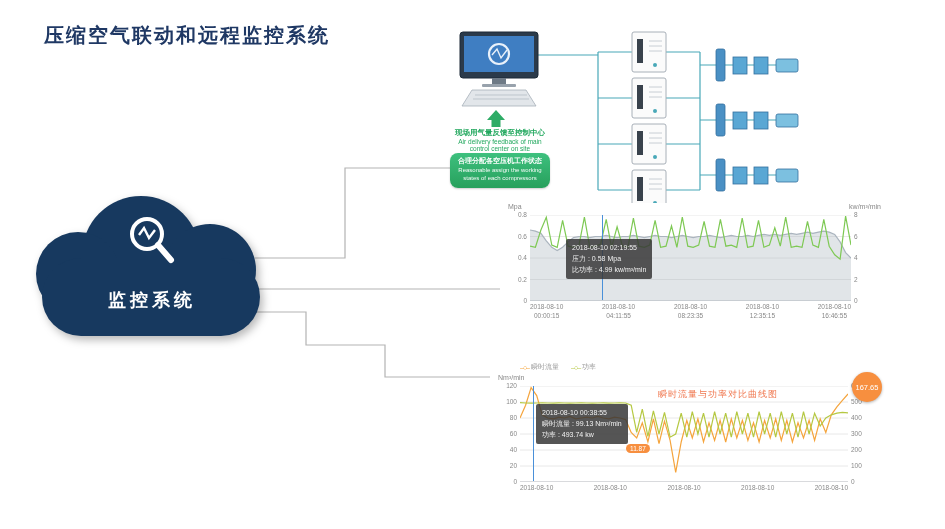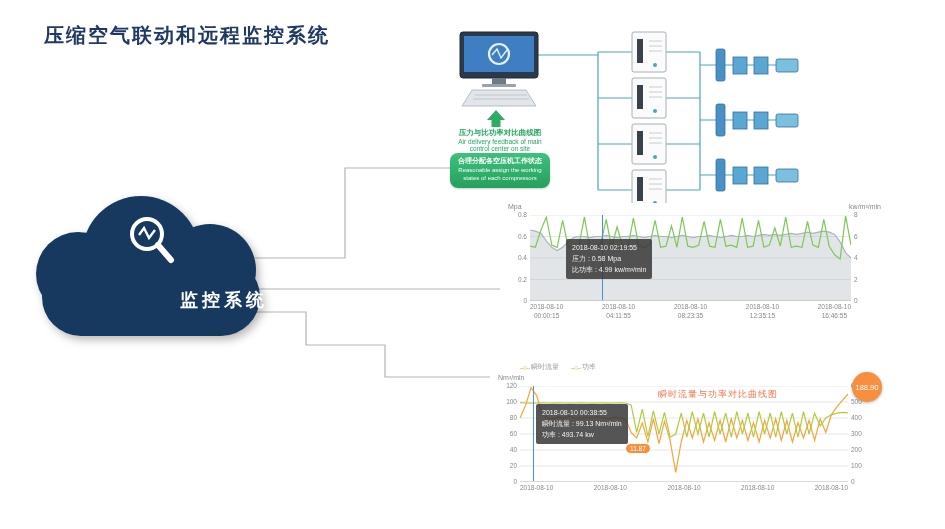--- a/index.html
+++ b/index.html
@@ -13,21 +13,21 @@
   
   .cloud{position:absolute;left:36px;top:196px;width:232px;height:148px;
          filter:drop-shadow(3px 4px 4px rgba(0,0,0,.28))}
   .cloud .puff{position:absolute;background:#17395f;border-radius:50%}
   .p1{width:118px;height:118px;left:46px;top:0}
   .p2{width:84px;height:84px;left:0;top:36px}
   .p3{width:92px;height:92px;left:128px;top:28px}
   .cloud .base{position:absolute;left:6px;top:62px;width:218px;height:78px;
                background:#17395f;border-radius:40px}
   .magnifier{position:absolute;left:84px;top:14px}
-  .cloud-label{position:absolute;left:0;top:92px;width:100%;text-align:right;color:#fff;
+  .cloud-label{position:absolute;left:0;top:92px;width:100%;text-align:center;color:#fff;
                font-size:18px;font-weight:700;letter-spacing:4px}
 
   
   .diagram-art{position:absolute;left:448px;top:30px}
   .fb-cn{position:absolute;left:440px;top:128px;width:120px;text-align:center;
          font-size:7.5px;font-weight:700;color:#22a85e}
   .fb-en{position:absolute;left:440px;width:120px;text-align:center;font-size:6.5px;color:#22a85e}
   .fb-en.l1{top:138px}.fb-en.l2{top:145px}
   .assign-box{position:absolute;left:450px;top:153px;width:100px;height:35px;border-radius:8px;
          background:linear-gradient(180deg,#3ec07e,#27a05c);color:#fff;text-align:center;
@@ -169,21 +169,21 @@
       <rect x="328" y="84" width="22" height="13" rx="2" fill="#7cc0e0" stroke="#336f9e" stroke-width="0.8"></rect>
     </g>
     <g>
       <rect x="268" y="129" width="9" height="32" rx="2" fill="#4a90c4" stroke="#336f9e" stroke-width="0.8"></rect>
       <rect x="285" y="137" width="14" height="17" fill="#5aa7d4" stroke="#336f9e" stroke-width="0.8"></rect>
       <rect x="306" y="137" width="14" height="17" fill="#5aa7d4" stroke="#336f9e" stroke-width="0.8"></rect>
       <rect x="328" y="139" width="22" height="13" rx="2" fill="#7cc0e0" stroke="#336f9e" stroke-width="0.8"></rect>
     </g>
   </svg>
 
-  <div class="fb-cn">压力与比功率对比曲线图</div>
+  <div class="fb-cn">现场用气量反馈至控制中心</div>
   <div class="fb-en l1">Air delivery feedback of main</div>
   <div class="fb-en l2">control center on site</div>
   <div class="assign-box">
     <div class="as-cn">合理分配各空压机工作状态</div>
     <div class="as-en">Reasonable assign the working</div>
     <div class="as-en">states of each compressors</div>
   </div>
 
   <div class="chart" id="chart1">
     <div class="axis-row">
@@ -312,16 +312,16 @@
         <div class="xlab">
           <div>2018-08-10</div>
         </div>
         <div class="xlab">
           <div>2018-08-10</div>
         </div>
         <div class="xlab">
           <div>2018-08-10</div>
         </div>
       </div>
-    <div class="badge">188.90</div>
+    <div class="badge">167.65</div>
   </div>
 
 </div>
 
 </body></html>

